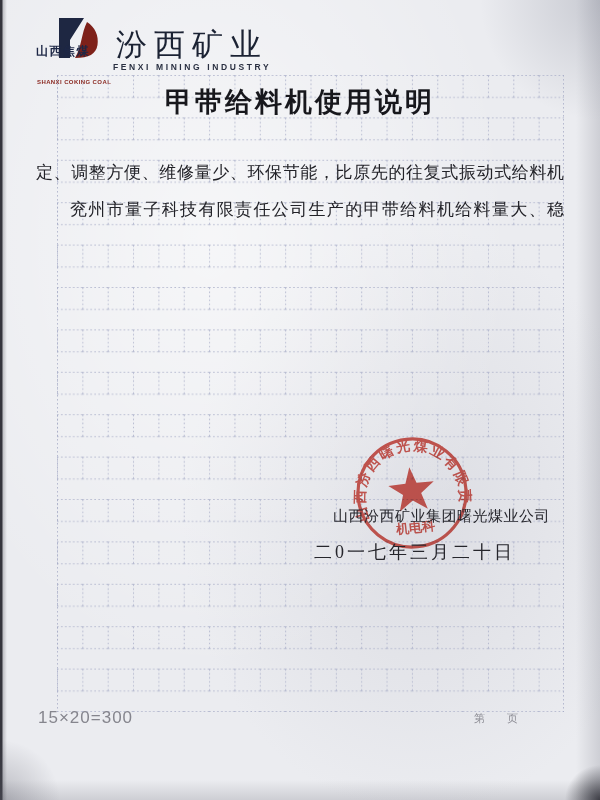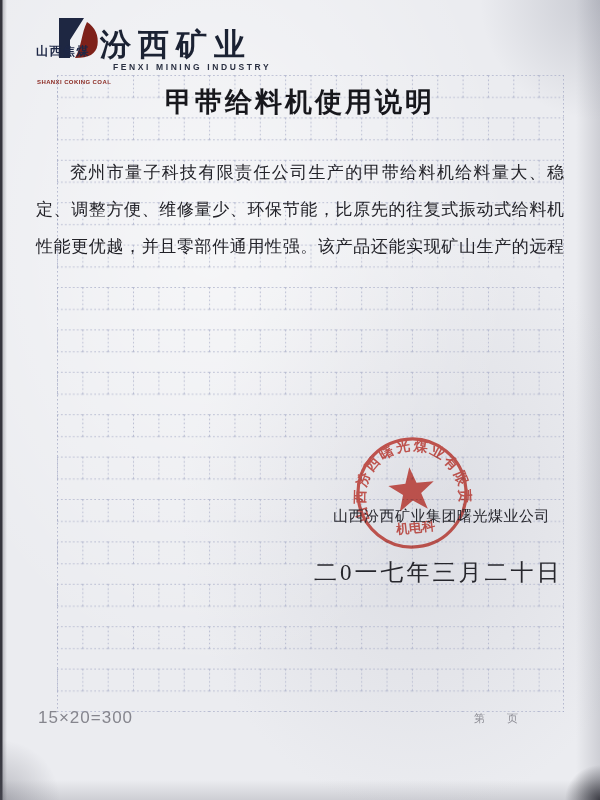--- a/index.html
+++ b/index.html
@@ -16,38 +16,38 @@
       radial-gradient(ellipse at 35% 30%, rgba(255,255,255,0.55) 0, rgba(255,255,255,0) 55%),
       radial-gradient(ellipse at 70% 65%, rgba(205,206,214,0.5) 0, rgba(205,206,214,0) 40%),
       #ebecf0;
   }
   
   .logo-mark{position:absolute;left:54px;top:15px;width:48px;height:47px;}
   .subbrand-cn{position:absolute;left:36px;top:43px;font-size:12px;font-weight:bold;
     color:#1d2746;letter-spacing:1.5px;font-family:Liberation Mono, monospace;}
   .subbrand-en{position:absolute;left:37px;top:79px;font-size:6px;color:#8a2820;
     letter-spacing:0.4px;font-family:"Liberation Sans","DejaVu Sans",sans-serif;font-weight:bold;}
-  .brand-cn{position:absolute;left:100px;top:24px;font-size:31px;font-weight:bold;
+  .brand-cn{position:absolute;left:116px;top:24px;font-size:31px;font-weight:normal;
     color:#1b2233;letter-spacing:7px;font-family:"Liberation Sans","DejaVu Sans",sans-serif;}
   .brand-en{position:absolute;left:113px;top:62px;font-size:8.5px;font-weight:bold;
     color:#2a3042;letter-spacing:2.6px;font-family:"Liberation Sans","DejaVu Sans",sans-serif;}
   
   .grid{position:absolute;left:57px;top:75px;}
   
   .doc-title{position:absolute;left:0;top:84px;width:600px;text-align:center;
     font-size:27px;font-weight:bold;color:#17171c;letter-spacing:3px;}
   .body-text{position:absolute;left:36px;top:154px;width:528px;
     font-size:17px;color:#222228;}
   .bline{height:37px;line-height:37px;text-align:justify;text-align-last:justify;
     white-space:nowrap;}
   .bline.first{text-indent:2em;}
   .bline.last{text-align-last:left;}
   .signature{position:absolute;right:50px;top:507px;font-size:15px;color:#26262c;
     letter-spacing:0.5px;}
-  .doc-date{position:absolute;left:314px;top:557px;font-size:23px;color:#26262c;
+  .doc-date{position:absolute;left:314px;top:540px;font-size:18px;color:#26262c;
     letter-spacing:3px;}
   
   .seal{position:absolute;left:352px;top:433px;width:120px;height:120px;
     transform:rotate(-6deg);opacity:0.88;mix-blend-mode:multiply;}
   
   .footer-left{position:absolute;left:38px;top:708px;font-size:17px;color:#85858d;
     letter-spacing:1px;font-family:"Liberation Sans","DejaVu Sans",sans-serif;}
   .footer-right{position:absolute;left:474px;top:711px;font-size:11px;color:#8d8d95;
     font-family:"Liberation Sans","DejaVu Sans",sans-serif;}
 </style>
@@ -71,23 +71,22 @@
         <path d="M0,0.5 H25.35 M0,22.5 H25.35 M0.5,0.5 V22.5" stroke="#a9aec8" stroke-width="1" stroke-dasharray="1.6 2.4" fill="none" opacity="0.8"></path>
       </pattern>
     </defs>
     <rect width="507" height="637" fill="url(#cells)"></rect>
     <path d="M506.5,0 V637 M0.5,0 V637" stroke="#a9aec8" stroke-width="1" stroke-dasharray="1.6 2.4" opacity="0.8"></path>
   </svg>
 
   <div class="doc-title">甲带给料机使用说明</div>
 
   <div class="body-text">
+    <div class="bline">定、调整方便、维修量少、环保节能，比原先的往复式振动式给料机</div>
     <div class="bline first">兖州市量子科技有限责任公司生产的甲带给料机给料量大、稳</div>
-    <div class="bline">定、调整方便、维修量少、环保节能，比原先的往复式振动式给料机</div>
-    <div class="bline">性能更优越，并且零部件通用性强。该产品还能实现矿山生产的远程</div>
   </div>
 
   <svg class="seal" viewBox="0 0 120 120" xmlns="http://www.w3.org/2000/svg">
     <circle cx="60" cy="60" r="54" fill="none" stroke="#d0453c" stroke-width="3.2"></circle>
     <path id="sealArc" d="M 15 82 A 48 48 0 1 1 105 82" fill="none"></path>
     <text fill="#d0453c" font-size="14" font-weight="bold" font-family="Liberation Serif, DejaVu Serif, serif">
       <textPath href="#sealArc" textLength="226">山西汾西曙光煤业有限责任公司</textPath>
     </text>
     <polygon fill="#d0453c" points="60,34 65.6,50.2 82.8,50.6 69.1,61.0 74.1,77.4 60,67.6 45.9,77.4 50.9,61.0 37.2,50.6 54.4,50.2"></polygon>
     <text x="60" y="99" text-anchor="middle" font-size="13" fill="#d0453c" font-weight="bold" font-family="Liberation Serif, DejaVu Serif, serif">机电科</text>

